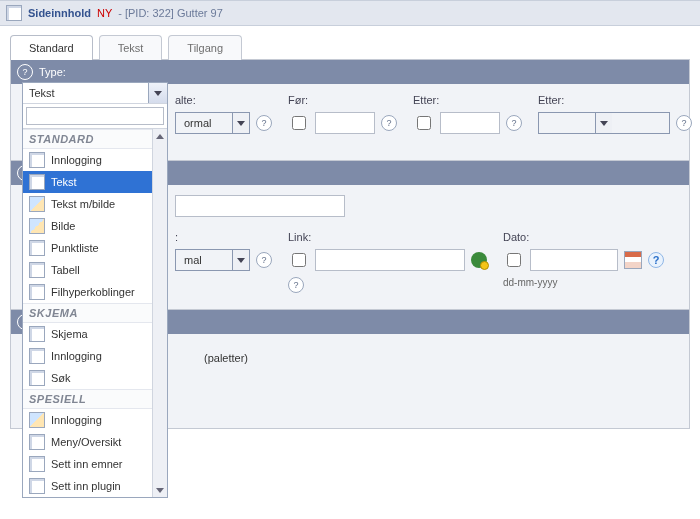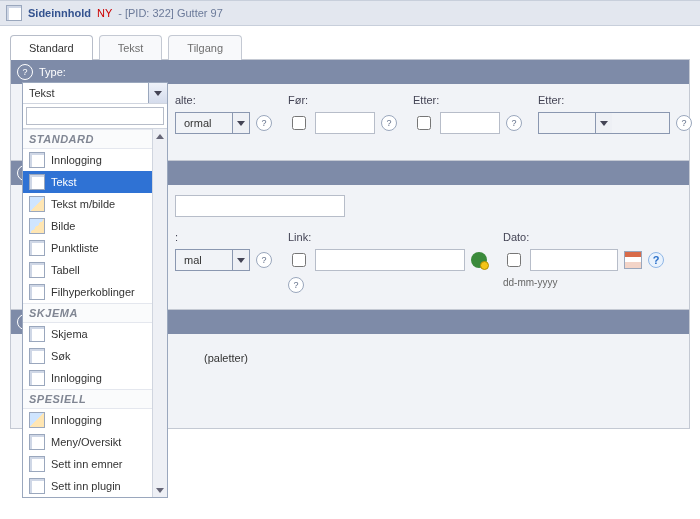--- a/index.html
+++ b/index.html
@@ -224,25 +224,25 @@
         <span>Filhyperkoblinger</span>
       </div>
 
     <div class="dd-cat">SKJEMA</div>
     <div class="dd-item">
         <span class="ic txt"></span>
         <span>Skjema</span>
       </div>
     <div class="dd-item">
         <span class="ic txt"></span>
+        <span>Innlogging</span>
+      </div>
+    <div class="dd-item">
+        <span class="ic txt"></span>
         <span>Søk</span>
-      </div>
-    <div class="dd-item">
-        <span class="ic txt"></span>
-        <span>Innlogging</span>
       </div>
 
     <div class="dd-cat">SPESIELL</div>
     <div class="dd-item">
         <span class="ic img"></span>
         <span>Innlogging</span>
       </div>
     <div class="dd-item">
         <span class="ic txt"></span>
         <span>Meny/Oversikt</span>

